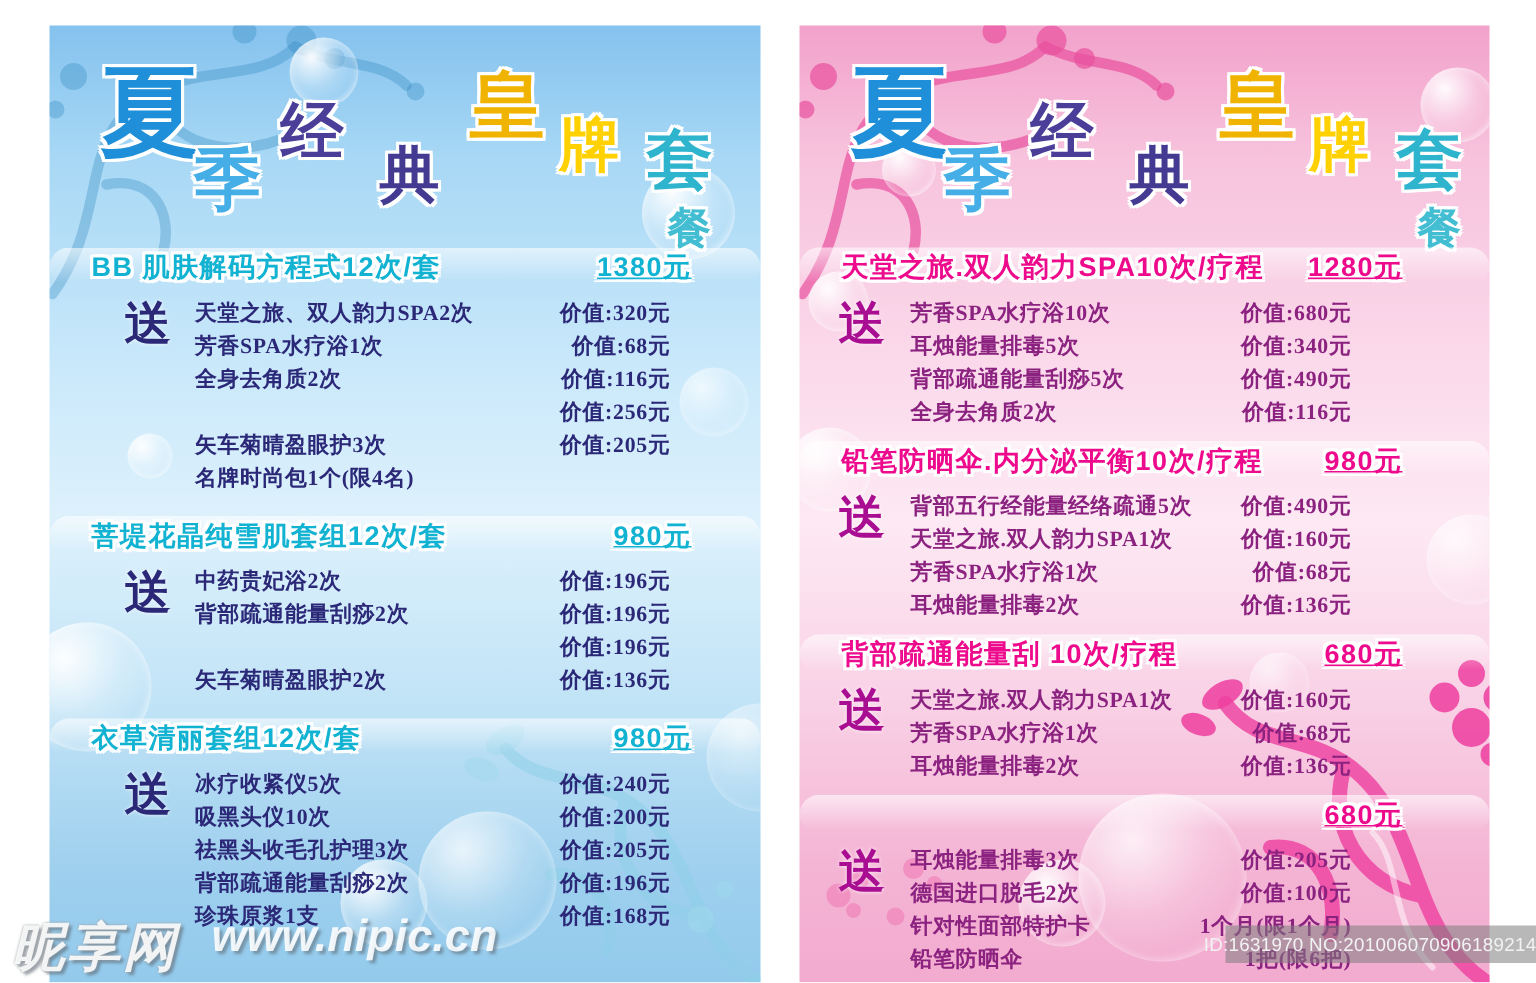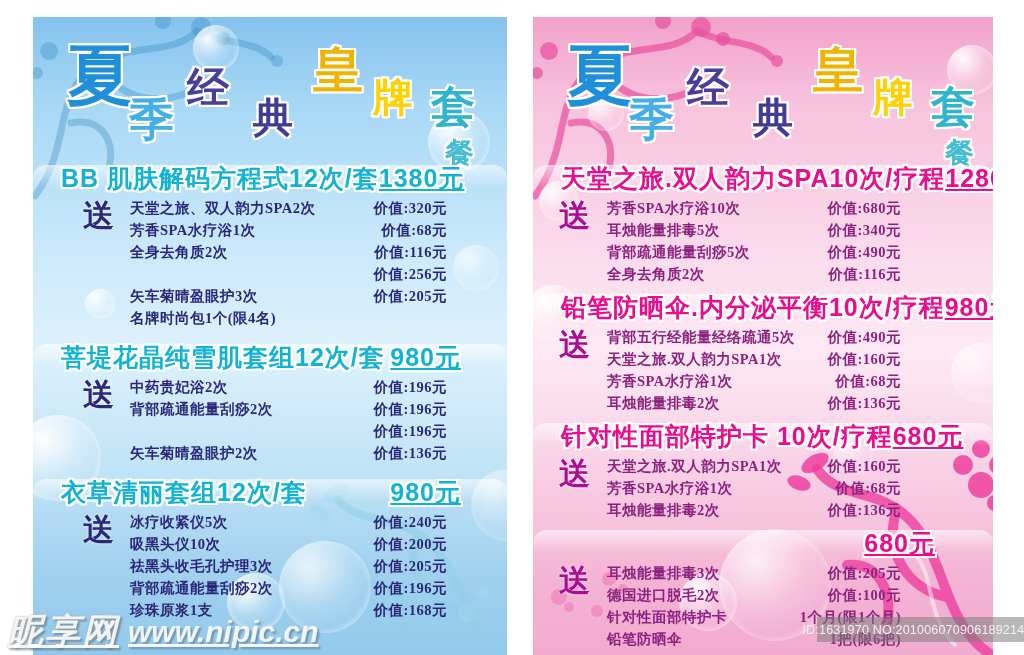--- a/index.html
+++ b/index.html
@@ -46,21 +46,21 @@
   .sections { position:relative; }
   .section { margin-top:0; }
   .section + .section { margin-top:15px; }
   .panel.pink .section + .section { margin-top:9px; }
   .sec-header {
     display:flex; align-items:baseline; padding:2px 0 2px 28px; margin-bottom:6px;
     border-radius:16px;
     background:linear-gradient(180deg, rgba(255,255,255,.6), rgba(255,255,255,0) 90%);
   }
   .sec-title, .sec-price {
-    color:var(--accent); font-size:25px; font-weight:bold; letter-spacing:1px; line-height:22px;
+    color:var(--accent); font-size:18px; font-weight:bold; letter-spacing:1px; line-height:22px;
     text-shadow:-2px -2px 0 #fff,2px -2px 0 #fff,-2px 2px 0 #fff,2px 2px 0 #fff,0 -2px 0 #fff,0 2px 0 #fff,-2px 0 0 #fff,2px 0 0 #fff;
     white-space:nowrap;
   }
   .sec-price { margin-left:auto; padding-right:var(--price-pad);text-decoration:underline; }
   .sec-body { position:relative; padding-left:var(--body-pl); padding-right:var(--body-pr); }
   .gift {
     position:absolute; left:var(--gift-left); top:-2px;
     font-size:31px; font-weight:bold; color:var(--gift);
     font-family:"Liberation Serif",serif;
     text-shadow:0 0 3px rgba(255,255,255,.8);
@@ -72,22 +72,22 @@
   }
   .item-value { margin-left:auto; }
   
   .bub {
     position:absolute; border-radius:50%; pointer-events:none;
     background:radial-gradient(circle at 32% 28%, rgba(255,255,255,.95), rgba(255,255,255,.25) 45%, rgba(255,255,255,.05) 70%, rgba(255,255,255,.45) 100%);
     box-shadow:inset 0 0 6px rgba(255,255,255,.65);
   }
   
   .wm-left {
-    position:absolute; left:8px; top:608px; display:flex; align-items:center; gap:9px;
-    font-style:italic; font-weight:bold; color:rgba(255,255,255,.88);text-decoration:underline;
+    position:absolute; left:8px; top:608px; display:flex; align-items:flex-start; gap:22px;
+    font-style:italic; font-weight:bold; color:rgba(255,255,255,.88);
   }
   .wm-site { font-size:35px; letter-spacing:2px; text-shadow:0 0 2px #9aa0a6,2px 2px 2px rgba(90,100,110,.6); }
   .wm-url  { font-size:30px; text-shadow:2px 2px 2px rgba(90,100,110,.55); }
   .wm-right {
     position:absolute; left:817px; top:617px; width:207px; height:25px;
     background:rgba(125,125,125,.55); color:#f2f2f2; font-size:12.5px;
     display:flex; align-items:center; justify-content:center; white-space:nowrap;
     letter-spacing:.2px;
   }
 </style>
@@ -380,21 +380,21 @@
   <div class="item">
     <span class="item-name">耳烛能量排毒2次</span>
     <span class="item-value">价值:136元</span>
   </div>
 </div>
     </div>
   </div>
 
   <div class="section">
     <div class="sec-header">
-      <span class="sec-title">针对性面部特护卡  10次/疗程</span>
+      <span class="sec-title">背部疏通能量刮  10次/疗程</span>
       <span class="sec-price">680元</span>
     </div>
     <div class="sec-body">
       <span class="gift">送</span>
       <div>
   <div class="item">
     <span class="item-name">天堂之旅.双人韵力SPA1次</span>
     <span class="item-value">价值:160元</span>
   </div>
 

